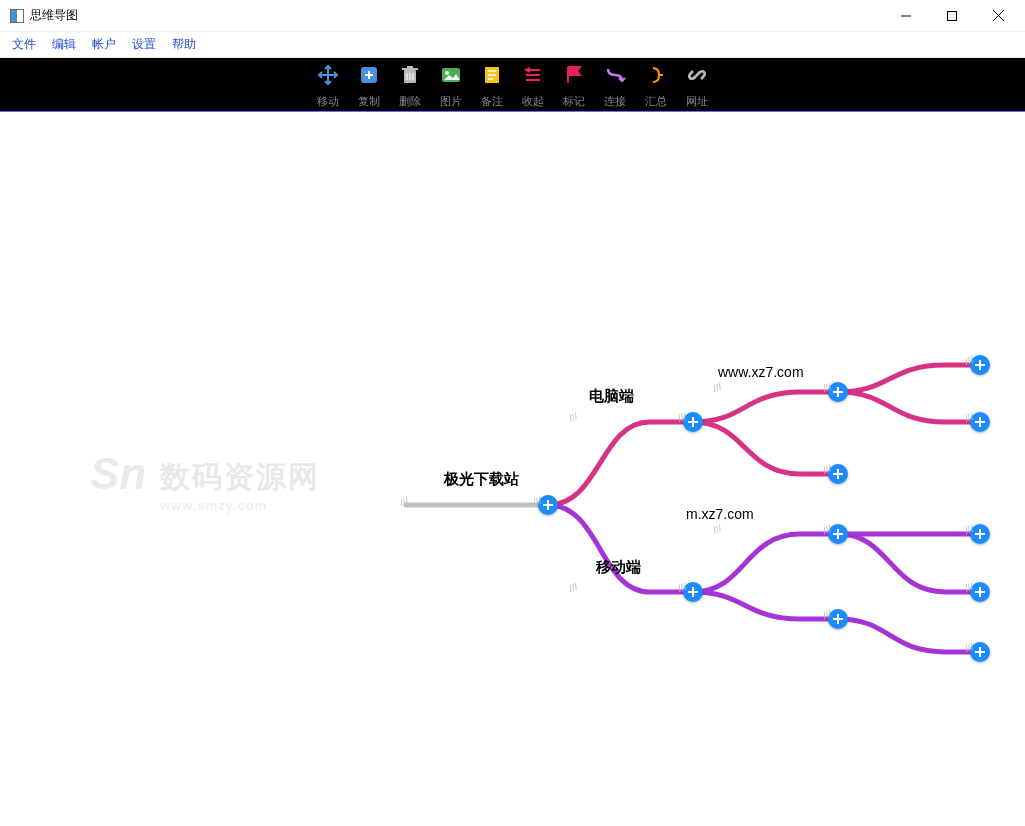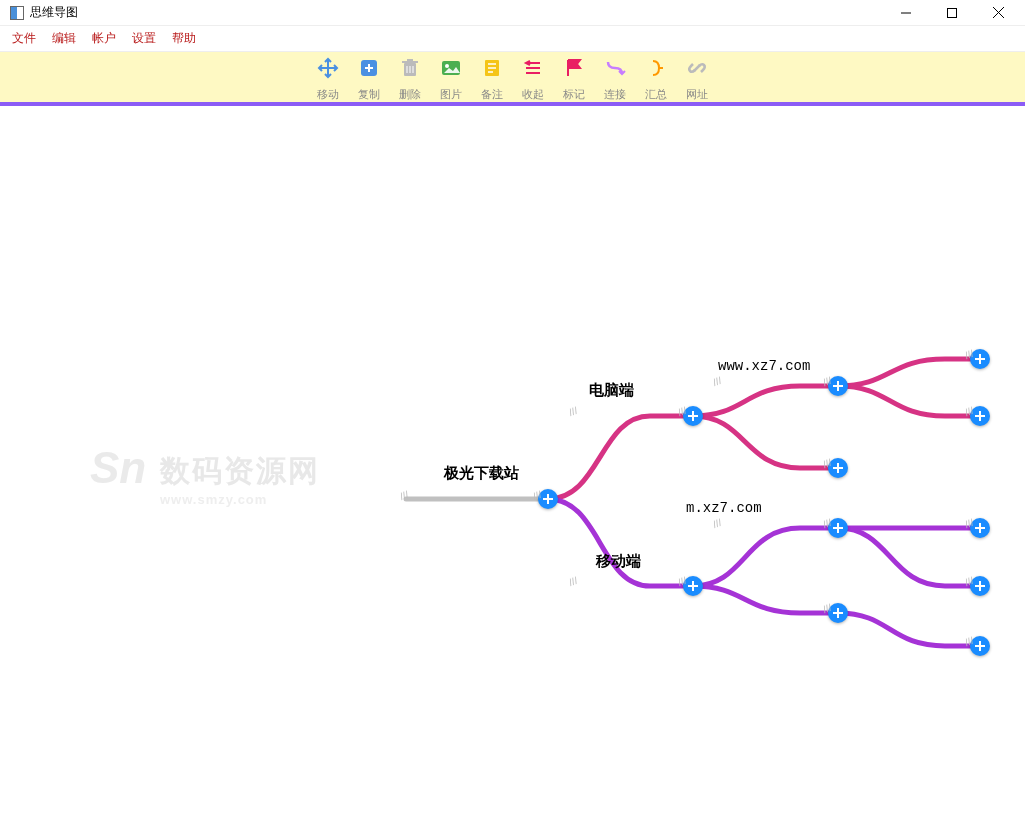--- a/index.html
+++ b/index.html
@@ -1,34 +1,34 @@
 <!DOCTYPE html>
 <html><head>
 <meta charset="utf-8">
 <style>
 *{box-sizing:border-box;margin:0;padding:0;font-family:"Microsoft YaHei",Arial,sans-serif}
 body{width:1025px;height:826px;background:#fff;overflow:hidden;position:relative}
-.titlebar{height:26px;background:#fff;display:flex;align-items:center;padding:0 4px;border-bottom:1px solid #eee}
+.titlebar{height:32px;background:#fff;display:flex;align-items:center;padding:0 4px;border-bottom:1px solid #eee}
 .titlebar .app-icon{width:14px;height:14px;margin:0 6px;display:inline-block;border:1px solid #666;background:linear-gradient(90deg,#4a90d9 50%,#fff 50%)}
 .titlebar .title{font-size:12px;color:#000}
 .win-controls{margin-left:auto;display:flex}
 .win-btn{width:46px;height:30px;display:flex;align-items:center;justify-content:center;font-size:14px;color:#000;cursor:pointer}
 .menubar{height:26px;background:#fff;display:flex;align-items:center;padding:0 4px;border-bottom:1px solid #eee}
-.menubar .menu{font-size:12px;color:#b91c1c;padding:2px 8px;cursor:pointer}
-.toolbar{height:54px;background:#fef9c3;display:flex;align-items:center;justify-content:center;gap:5px;border-bottom:4px solid #8b5cf6}
+.menubar .menu{font-size:12px;color:#1d4ed8;padding:2px 8px;cursor:pointer}
+.toolbar{height:54px;background:#000000;display:flex;align-items:center;justify-content:center;gap:5px;border-bottom:1px solid #8b5cf6}
 .tool{display:flex;flex-direction:column;align-items:center;gap:4px;cursor:pointer}
 .tool .ibox{width:36px;height:30px;border-radius:4px;display:flex;align-items:center;justify-content:center}
 .tool .lbl{font-size:11px;color:#888}
 .canvas{position:relative;width:1025px;height:716px;background:#fff}
 .wm{position:absolute;left:160px;top:345px;color:#e8e8e8;font-weight:bold;pointer-events:none}
 .wm .big{font-size:30px;letter-spacing:2px}
 .wm .sm{font-size:13px;letter-spacing:1px;color:#eee}
 .wm .logo{position:absolute;left:-70px;top:-8px;font-size:44px;font-weight:900;color:#eaeaea;font-style:italic}
 .node-label{position:absolute;font-size:15px;font-weight:bold;color:#000;white-space:nowrap}
-.url-label{position:absolute;font-size:14px;font-family:Liberation Mono, monospace;color:#000;white-space:nowrap}
+.url-label{position:absolute;font-size:14px;font-family:Liberation Sans, sans-serif;color:#000;white-space:nowrap}
 .plus{position:absolute;width:20px;height:20px;border-radius:50%;background:#1a8cff;display:flex;align-items:center;justify-content:center;cursor:pointer;box-shadow:0 1px 3px rgba(0,0,0,.3)}
 .plus::before,.plus::after{content:"";position:absolute;background:#fff}
 .plus::before{width:10px;height:2px}
 .plus::after{width:2px;height:10px}
 .hash{position:absolute;font-size:10px;color:#bbb;transform:rotate(-20deg);pointer-events:none}
 svg.tree{position:absolute;left:0;top:0;width:1025px;height:716px;pointer-events:none}
 svg.tree path{fill:none;stroke-width:5;stroke-linecap:round}
 </style>
 </head>
 <body>

